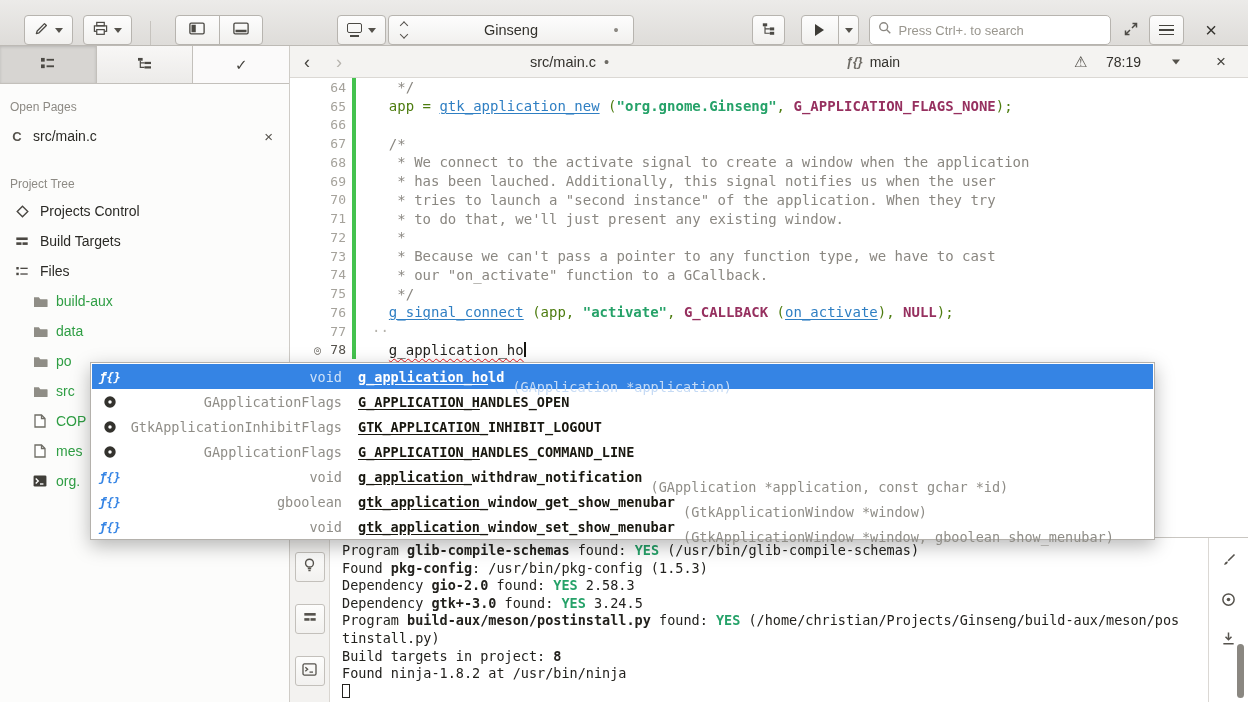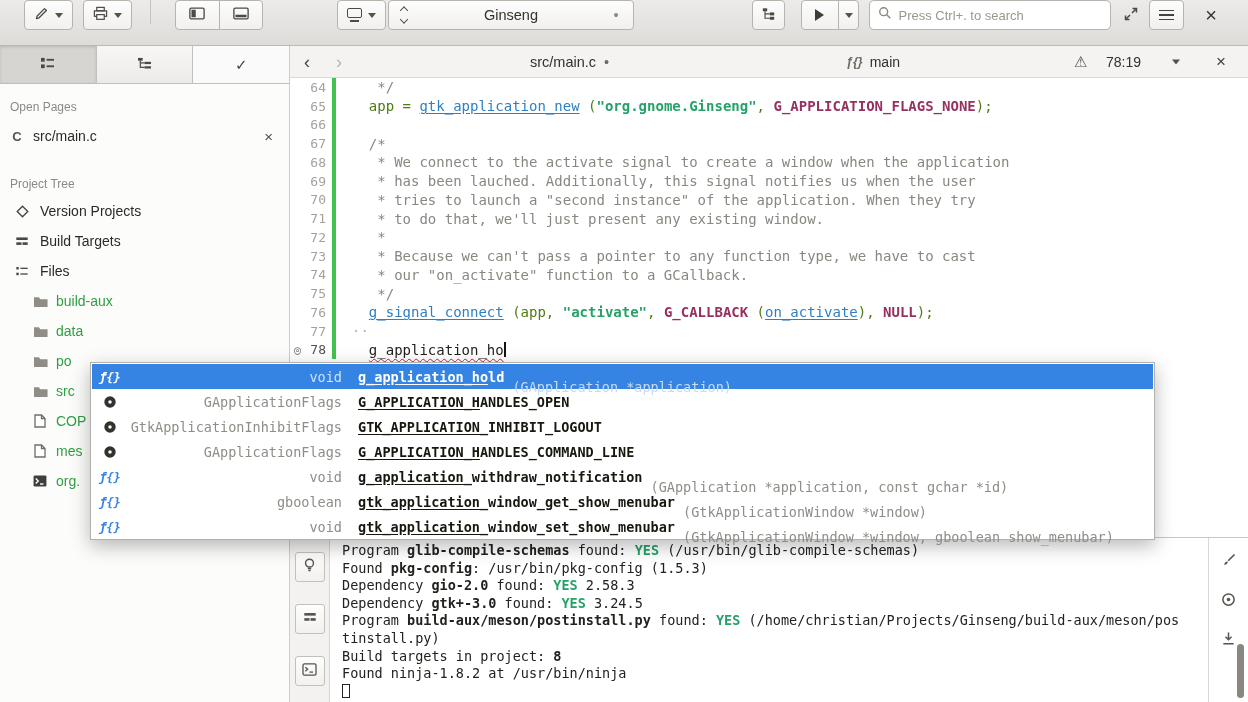--- a/index.html
+++ b/index.html
@@ -2,21 +2,21 @@
 <html><head>
 <meta charset="utf-8">
 <style>
   * { margin:0; padding:0; box-sizing:border-box; }
   html,body { width:1248px; height:702px; }
   body { font-family:"Liberation Sans","DejaVu Sans",sans-serif; background:#fff; position:relative; overflow:hidden; color:#2b2a26; }
 
   
   .header { position:absolute; left:0; top:0; width:1248px; height:46px;
     background:linear-gradient(#ecebe9,#dedcd9); border-bottom:1px solid #bdbab5;
-    display:flex; align-items:flex-start; padding:0 22px; z-index:20; }
+    display:flex; align-items:flex-end; padding:0 22px; z-index:20; }
   .hbtn { height:30px; background:linear-gradient(#fdfdfd,#f1f0ee); border:1px solid #b7b4af;
     border-radius:4px; display:flex; align-items:center; justify-content:center; gap:6px; padding:0 9px; }
   .hbtn.flat { background:none; border:none; }
   .pairL { border-radius:4px 0 0 4px; width:45px; }
   .pairR { border-radius:0 4px 4px 0; width:45px; margin-left:-1px; }
   .hsep { width:1px; height:24px; background:#c6c3be; margin-left:18px; }
   .tri-down { width:0; height:0; border-left:4px solid transparent; border-right:4px solid transparent; border-top:5px solid #55524c; }
   .chev { width:6px; height:6px; border-right:1.7px solid #55524c; border-bottom:1.7px solid #55524c; display:inline-block; }
   .chev.up { transform:rotate(-135deg); }
   .chev.down { transform:rotate(45deg); }
@@ -60,21 +60,21 @@
   .esym { left:556px; display:flex; align-items:center; gap:7px; }
   .fnglyph { color:#6e6b65; font-style:italic; font-weight:bold; font-size:12.5px; }
   .esymname { font-size:14px; color:#33312c; }
   .ewarn { left:784px; font-size:15px; color:#55524c; }
   .epos { left:816px; font-size:14px; color:#33312c; }
   .ecaret { left:882px; }
   .eclose { left:926px; font-size:17px; color:#45433e; }
 
   .code { position:absolute; left:0; top:32px; width:100%; height:459px; background:#fff; overflow:hidden;
     font-family:"DejaVu Sans Mono","Liberation Mono",monospace; font-size:14px; }
-  .crow { display:flex; height:18.75px; align-items:center; }
+  .crow { display:flex; height:18.75px; align-items:center;margin-left:20px; }
   .gut { width:46px; position:relative; height:100%; display:flex; align-items:center; justify-content:flex-end; padding-right:10px; flex:none; }
   .lnum { font-size:13px; color:#a5a29b; }
   .lnum.cur { color:#55524c; }
   .chbar { position:absolute; right:0; top:0; bottom:0; width:4px; background:#44c24e; }
   .mark { position:absolute; left:4px; font-size:12px; color:#75726c; }
   .ctext { padding-left:16px; white-space:pre; }
   .seg-pl { color:#4d7c0f; }
   .seg-cm { color:#8a8781; }
   .seg-fn { color:#2f7fc3; text-decoration:underline; text-underline-offset:2px; }
   .seg-st { color:#26a269; font-weight:bold; }
@@ -234,21 +234,21 @@
     <span class="oclose">×</span>
   </div>
   <div class="sec-label" style="margin-top:26px;">Project Tree</div>
   <div style="margin-top:4px;" id="tree-items">
       <div class="treerow">
         <span class="tic">
           <svg width="13" height="13" viewBox="0 0 16 16">
             <path d="M8 1.5 14.5 8 8 14.5 1.5 8Z" fill="none" stroke="#4a4742" stroke-width="1.7"></path>
           </svg>
         </span>
-        <span>Version Projects</span>
+        <span>Projects Control</span>
       </div>
       <div class="treerow">
         <span class="tic">
           <svg width="14" height="13" viewBox="0 0 16 16">
             <g fill="#4a4742">
               <rect x="1" y="3" width="14" height="3.2"></rect>
               <rect x="1" y="9" width="6.4" height="3.2"></rect>
               <rect x="8.6" y="9" width="6.4" height="3.2"></rect>
             </g>
           </svg>

